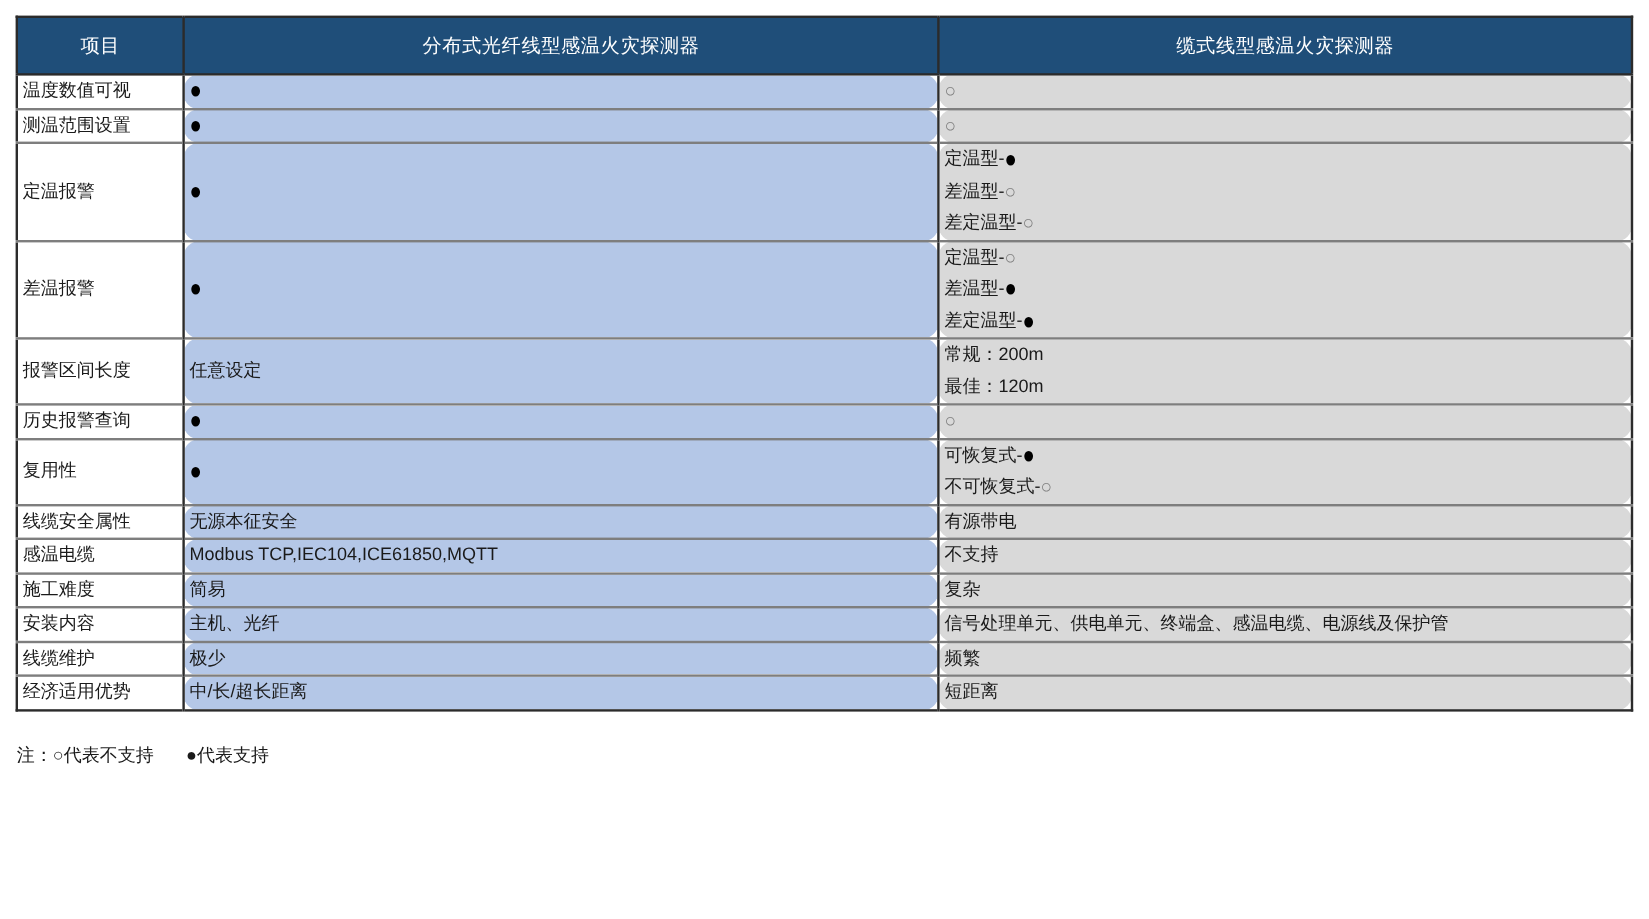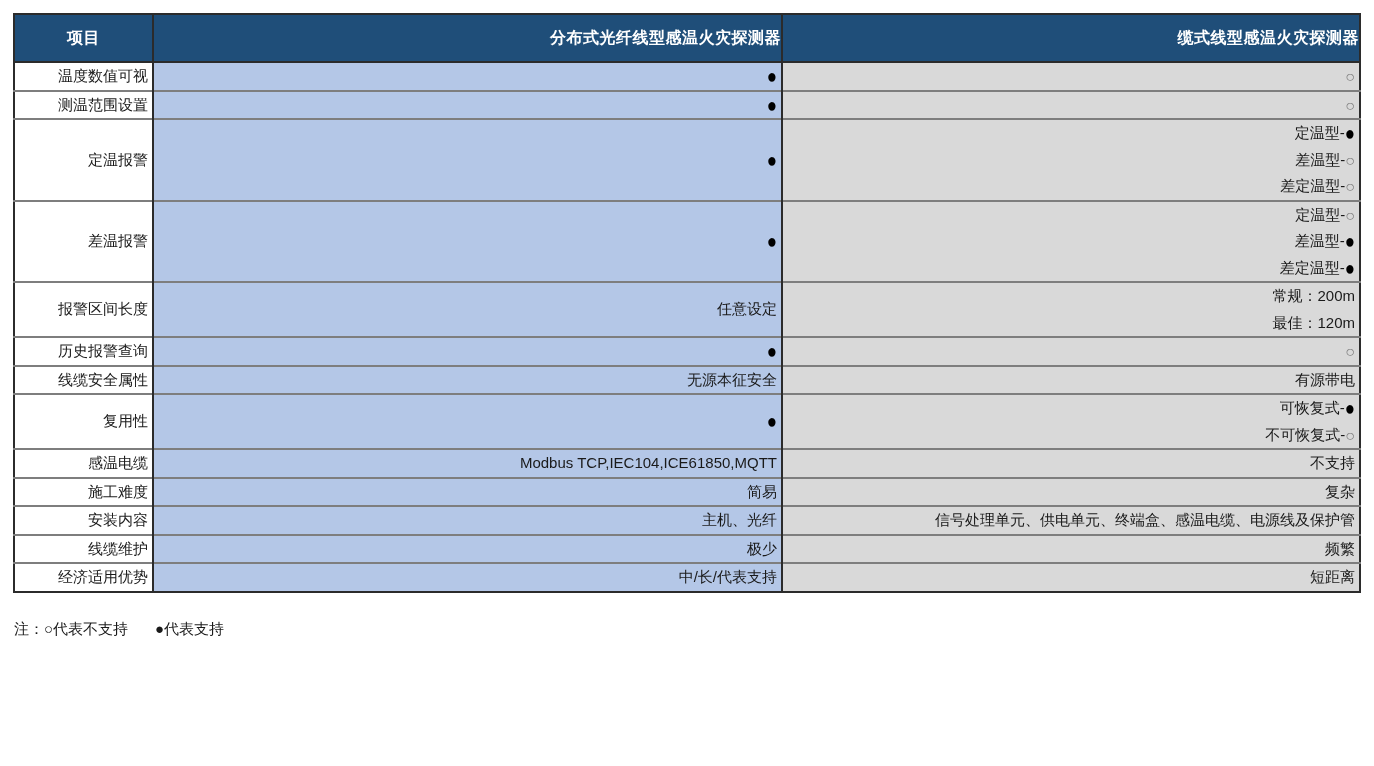--- a/index.html
+++ b/index.html
@@ -31,38 +31,39 @@
     border: 2px solid var(--outer-border);
   }
   col.c-label { width: 139px; }
   col.c-fiber { width: 629px; }
   col.c-cable { width: 578px; }
 
   thead th {
     background: var(--header-bg);
     color: var(--header-text);
     font-size: 16px;
-    font-weight: bold;
+    font-weight: normal;
     height: 48px;
     text-align: center;
     padding: 0;
     border-bottom: 2px solid var(--outer-border);
     letter-spacing: 0.5px;
   }
-  th + th, td + td { border-left: 2px solid var(--outer-border); text-align: right; }
+  th + th, td + td { border-left: 2px solid var(--outer-border); }
 
   tbody td {
-    text-align: right;
+    text-align: left;
     vertical-align: middle;
     font-size: 15px;
     line-height: 26.5px;
     padding: 0 4px;
     border-top: 2px solid var(--row-line);
     overflow: hidden;
     white-space: nowrap;
+    border-radius: 13px;
   }
   td.label-cell { background: var(--label-col-bg); }
   td.fiber-cell { background: var(--fiber-col-bg); }
   td.cable-cell { background: var(--cable-col-bg); }
 
   .line { min-height: 26.5px; }
 
   .dot {
     color: var(--filled-dot);
     font-size: 17px;
@@ -158,39 +159,39 @@
         <tr>
           <td class="label-cell">历史报警查询</td>
           <td class="fiber-cell">
             <div class="line"><span class="dot">●</span></div>
           </td>
           <td class="cable-cell">
             <div class="line"><span class="circle">○</span></div>
           </td>
         </tr>
         <tr>
-          <td class="label-cell">线缆安全属性</td>
-          <td class="fiber-cell">
-            <div class="line">无源本征安全</div>
-          </td>
-          <td class="cable-cell">
-            <div class="line">有源带电</div>
-          </td>
-        </tr>
-        <tr>
           <td class="label-cell">复用性</td>
           <td class="fiber-cell">
             <div class="line"><span class="dot">●</span></div>
           </td>
           <td class="cable-cell">
             <div class="line">可恢复式-<span class="dot">●</span></div>
             <div class="line">不可恢复式-<span class="circle">○</span></div>
           </td>
         </tr>
         <tr>
+          <td class="label-cell">线缆安全属性</td>
+          <td class="fiber-cell">
+            <div class="line">无源本征安全</div>
+          </td>
+          <td class="cable-cell">
+            <div class="line">有源带电</div>
+          </td>
+        </tr>
+        <tr>
           <td class="label-cell">感温电缆</td>
           <td class="fiber-cell">
             <div class="line">Modbus TCP,IEC104,ICE61850,MQTT</div>
           </td>
           <td class="cable-cell">
             <div class="line">不支持</div>
           </td>
         </tr>
         <tr>
           <td class="label-cell">施工难度</td>
@@ -215,21 +216,21 @@
           <td class="fiber-cell">
             <div class="line">极少</div>
           </td>
           <td class="cable-cell">
             <div class="line">频繁</div>
           </td>
         </tr>
         <tr>
           <td class="label-cell">经济适用优势</td>
           <td class="fiber-cell">
-            <div class="line">中/长/代表支持</div>
+            <div class="line">中/长/超长距离</div>
           </td>
           <td class="cable-cell">
             <div class="line">短距离</div>
           </td>
         </tr>
       </tbody>
   </table>
 
   <div class="note">
     <span>注：</span><span>○代表不支持</span><span class="seg2">●代表支持</span>

